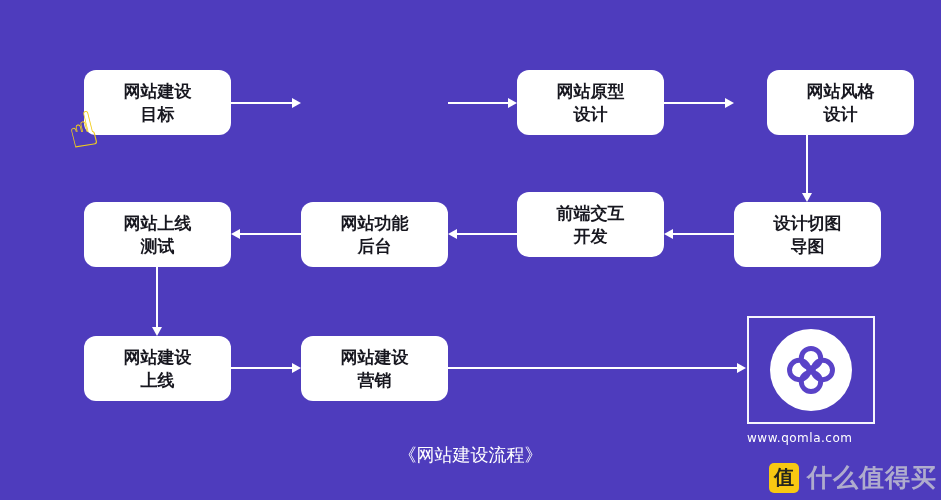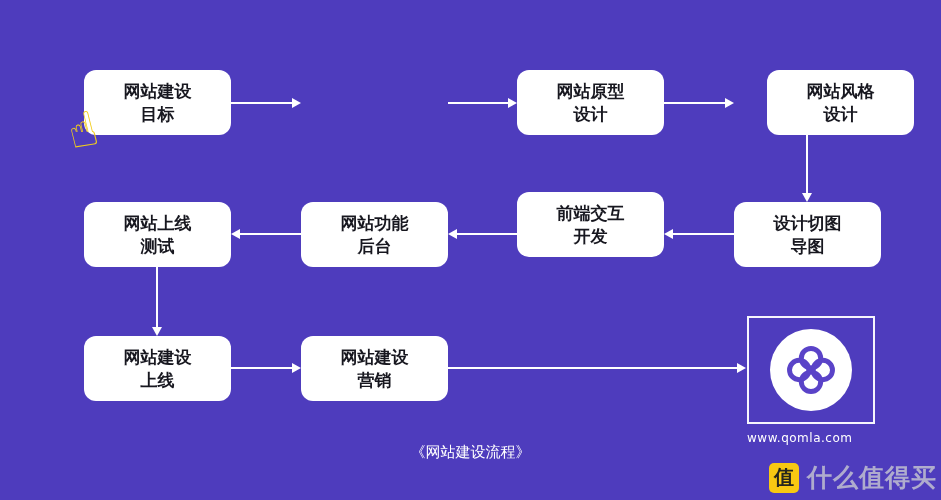--- a/index.html
+++ b/index.html
@@ -45,21 +45,21 @@
   .logo-circle {
     width:82px; height:82px; border-radius:50%; background:#fff;
     display:flex; align-items:center; justify-content:center;
   }
   .site-url {
     position:absolute; left:747px; top:431px; width:128px;
     text-align:left; color:#ffffff; font-size:12px; letter-spacing:0.5px;
   }
   .caption {
     position:absolute; left:0; top:443px; width:941px;
-    text-align:center; color:#ffffff; font-size:15px;
+    text-align:center; color:#ffffff; font-size:18px;
   }
   .watermark {
     position:absolute; right:4px; bottom:6px;
     display:flex; align-items:center; gap:8px;
   }
   .wm-icon {
     width:30px; height:30px; background:#f8c812; border-radius:5px;
     color:#26261e; font-weight:bold; font-size:20px;
     display:flex; align-items:center; justify-content:center;
   }

